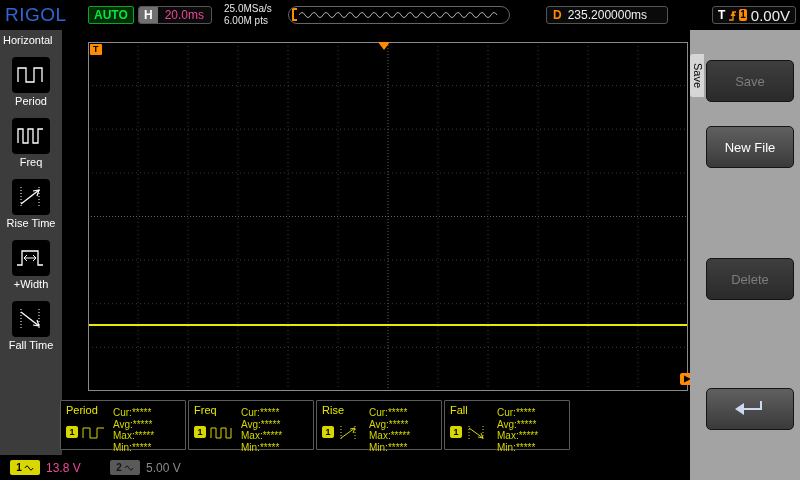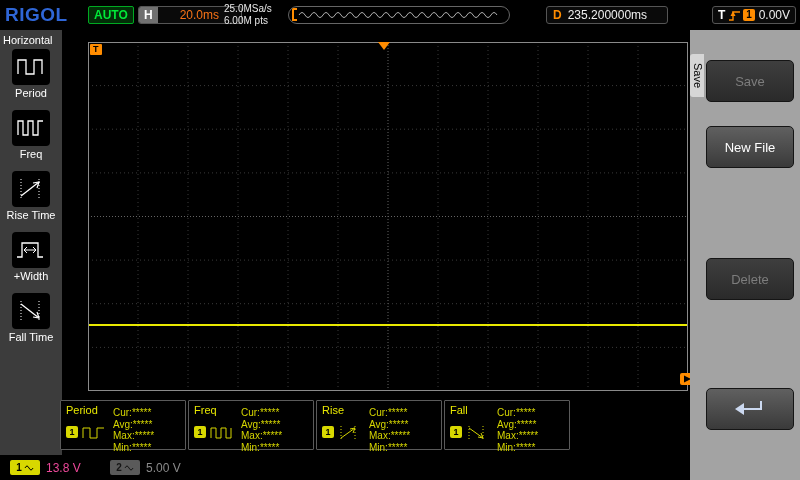--- a/index.html
+++ b/index.html
@@ -1,38 +1,38 @@
 <!DOCTYPE html>
 <html><head>
 <meta charset="utf-8">
 <style>
   *{box-sizing:border-box;margin:0;padding:0}
   html,body{width:800px;height:480px;background:#000;overflow:hidden}
   body{font-family:"Liberation Sans",sans-serif;position:relative;color:#eee;font-size:12px}
 
   
   .topbar{position:absolute;left:0;top:0;width:800px;height:30px;background:#000}
-  .logo{position:absolute;left:5px;top:4px;font-size:19px;font-weight:bold;color:#2f66d6;letter-spacing:.5px}
+  .logo{position:absolute;left:5px;top:4px;font-size:19px;font-weight:normal;color:#2f66d6;letter-spacing:.5px}
   .auto-badge{position:absolute;left:88px;top:6px;height:18px;line-height:16px;padding:0 5px;border:1px solid #00aa22;background:#032d08;color:#00e838;font-weight:bold;font-size:12px;border-radius:2px}
   .h-group{position:absolute;left:138px;top:6px;height:18px;border:1px solid #555;border-radius:3px;background:#0a0a0a;display:flex;align-items:center;overflow:hidden}
   .h-label{background:#707070;color:#fff;font-weight:bold;font-size:12px;padding:0 5px;height:100%;display:flex;align-items:center}
-  .h-value{padding:0 22px;color:#f97316;font-size:12px}
+  .h-value{padding:0 7px;color:#ec4899;font-size:12px}
   .acq-info{position:absolute;left:224px;top:3px;font-size:10px;line-height:12px;color:#e8e8e8}
   .preview{position:absolute;left:288px;top:6px;width:222px;height:18px;border:1px solid #666;border-radius:9px;background:#000;overflow:hidden}
   .d-group{position:absolute;left:546px;top:6px;width:122px;height:18px;border:1px solid #555;border-radius:3px;display:flex;align-items:center;background:#0a0a0a}
   .d-label{color:#ff8c00;font-weight:bold;font-size:12px;padding:0 6px}
   .d-value{color:#f0f0f0;font-size:12px}
   .t-group{position:absolute;left:712px;top:6px;width:84px;height:18px;border:1px solid #555;border-radius:3px;display:flex;align-items:center;gap:3px;background:#0a0a0a;padding:0 5px}
   .t-label{color:#fff;font-weight:bold;font-size:12px}
   .t-src{background:#ff8c00;color:#000;font-weight:bold;font-size:10px;width:12px;height:12px;line-height:12px;text-align:center;border-radius:2px}
-  .t-value{color:#f0f0f0;font-size:12px;margin-left:1px}
+  .t-value{color:#f0f0f0;font-size:15px;margin-left:1px}
 
   
   .sidebar{position:absolute;left:0;top:30px;width:62px;height:426px;background:#3c3c3c}
-  .side-title{color:#fff;font-size:11px;padding:4px 3px 3px}
+  .side-title{color:#fff;font-size:11px;padding:4px 3px 11px}
   .side-item{display:flex;flex-direction:column;align-items:center;margin-bottom:11px;cursor:pointer}
   .tile{width:38px;height:36px;background:#000;border-radius:4px;display:flex;align-items:center;justify-content:center;margin-bottom:2px}
   .side-label{color:#fff;font-size:11px;white-space:nowrap}
 
   
   .grat{position:absolute;left:88px;top:42px;width:600px;height:349px;background:#000}
   .trace{position:absolute;left:1px;right:1px;top:282px;height:2px;background:#e8e800}
   .t-flag{position:absolute;left:2px;top:2px;background:#ff8c00;color:#000;font-size:9px;font-weight:bold;padding:0 3px;border-radius:1px;line-height:11px}
   .trig-tri{position:absolute;left:290px;top:0;width:0;height:0;border-left:6px solid transparent;border-right:6px solid transparent;border-top:8px solid #ff8c00}
   .d-mark{position:absolute;right:-6px;bottom:3px}

